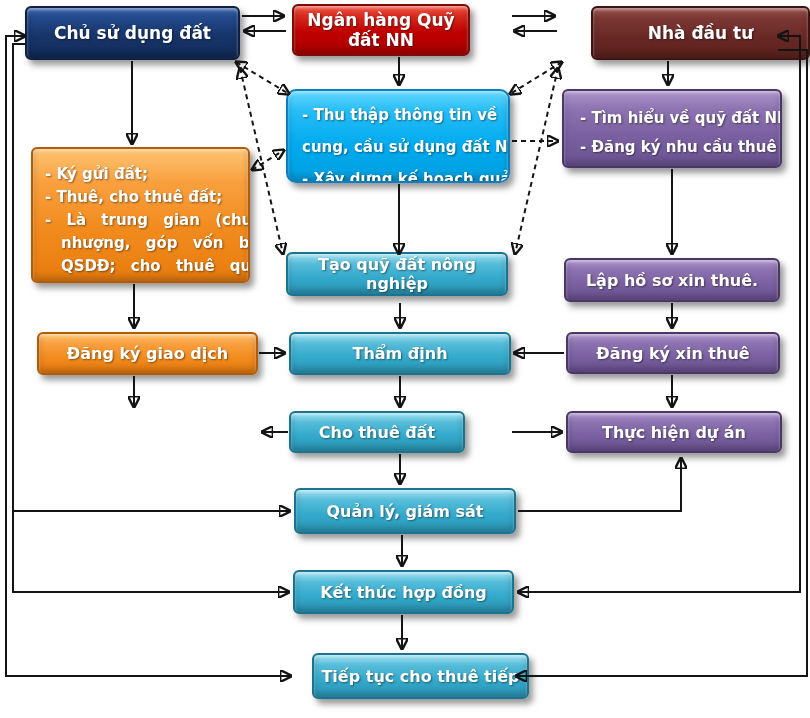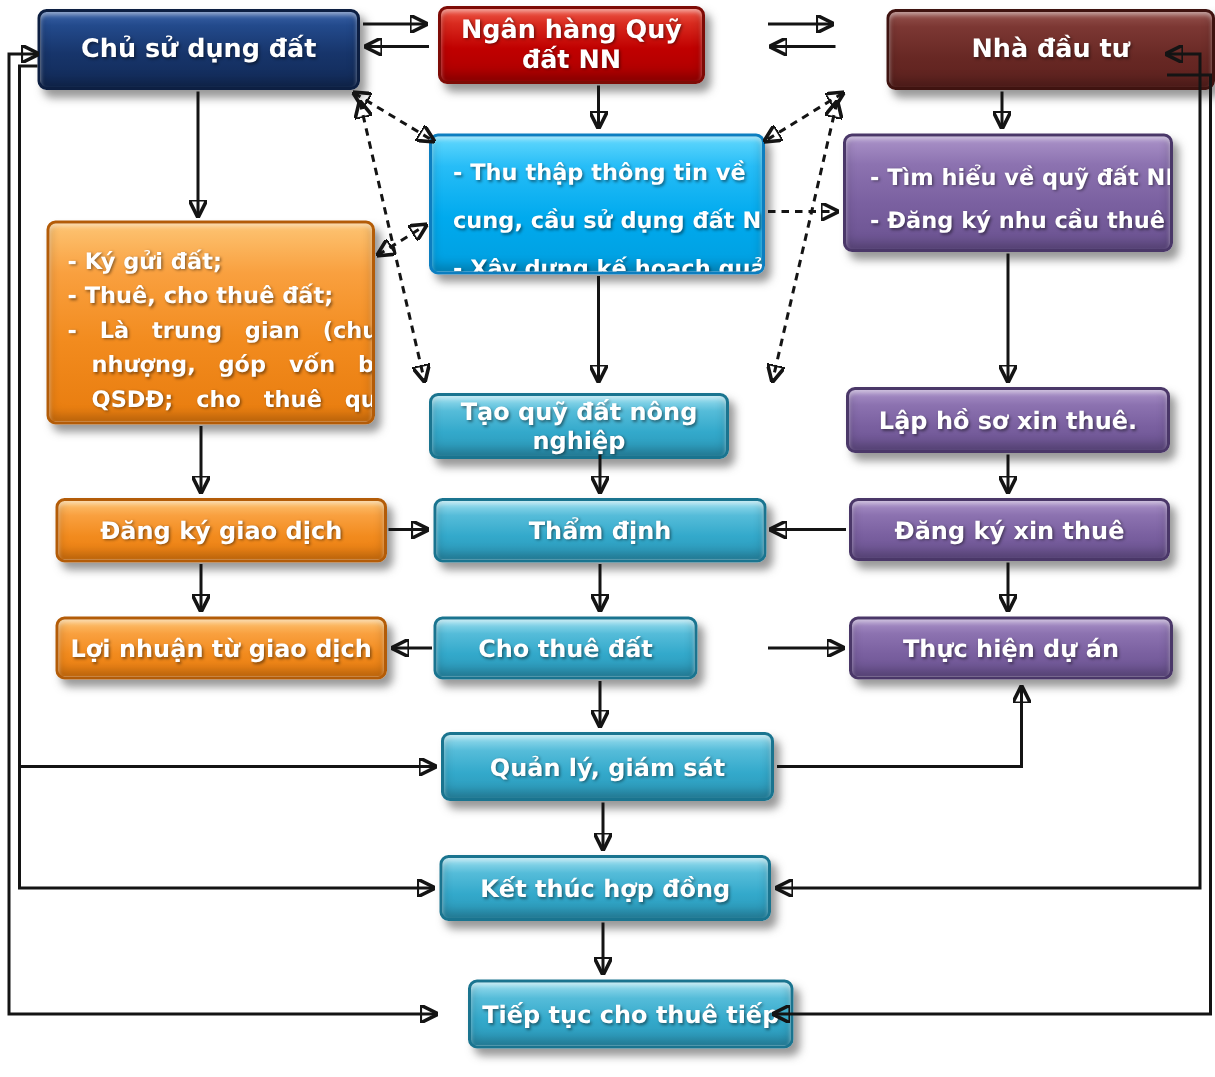--- a/index.html
+++ b/index.html
@@ -49,52 +49,49 @@
 
   <div class="node orange info" style="left:31px;top:147px;width:219px;height:136px;padding:14px 12px;line-height:23px;">
     <div class="line">- Ký gửi đất;</div>
     <div style="height:16px"></div>
     <div class="line">- Thuê, cho thuê đất;</div>
     <div class="line just">- Là trung gian (chuyển</div>
     <div class="line just ind">nhượng, góp vốn bằng</div>
     <div class="line just ind">QSDĐ; cho thuê quỹ đất</div>
   </div>
 
-  <div class="node cyaninfo info" style="left:286px;top:89px;width:224px;height:94px;padding:8px 14px;line-height:32px;">
+  <div class="node cyaninfo info" style="left:286px;top:89px;width:224px;height:94px;padding:8px 14px;line-height:32px;border-radius:10px;">
     <div class="line">- Thu thập thông tin về</div>
     <div class="line">cung, cầu sử dụng đất NN;</div>
     <div style="height:12px"></div>
     <div class="line">- Xây dựng kế hoạch quản</div>
   </div>
 
   <div class="node purple info" style="left:562px;top:89px;width:220px;height:79px;padding:13px 16px;line-height:29px;">
     <div class="line">- Tìm hiểu về quỹ đất NN,</div>
     <div class="line">- Đăng ký nhu cầu thuê</div>
   </div>
 
-  <div class="node teal proc" style="left:286px;top:262px;width:200px;height:44px">
+  <div class="node teal proc" style="left:286px;top:252px;width:222px;height:44px">
     <span>Tạo quỹ đất nông nghiệp</span>
   </div>
   <div class="node purple proc" style="left:564px;top:258px;width:216px;height:44px">
     <span>Lập hồ sơ xin thuê.</span>
   </div>
 
   <div class="node teal proc" style="left:289px;top:332px;width:222px;height:43px">
     <span>Thẩm định</span>
   </div>
   <div class="node orange proc" style="left:37px;top:332px;width:221px;height:43px">
     <span>Đăng ký giao dịch</span>
   </div>
   <div class="node purple proc" style="left:566px;top:332px;width:214px;height:42px">
     <span>Đăng ký xin thuê</span>
   </div>
 
-  <div class="node orange proc" style="left:37px;top:411px;width:221px;height:42px">
-    <span>Lợi nhuận từ giao dịch</span>
-  </div>
   <div class="node teal proc" style="left:289px;top:411px;width:176px;height:42px">
     <span>Cho thuê đất</span>
   </div>
   <div class="node purple proc" style="left:566px;top:411px;width:216px;height:42px">
     <span>Thực hiện dự án</span>
   </div>
 
   <div class="node teal proc" style="left:294px;top:488px;width:222px;height:46px">
     <span>Quản lý, giám sát</span>
   </div>

